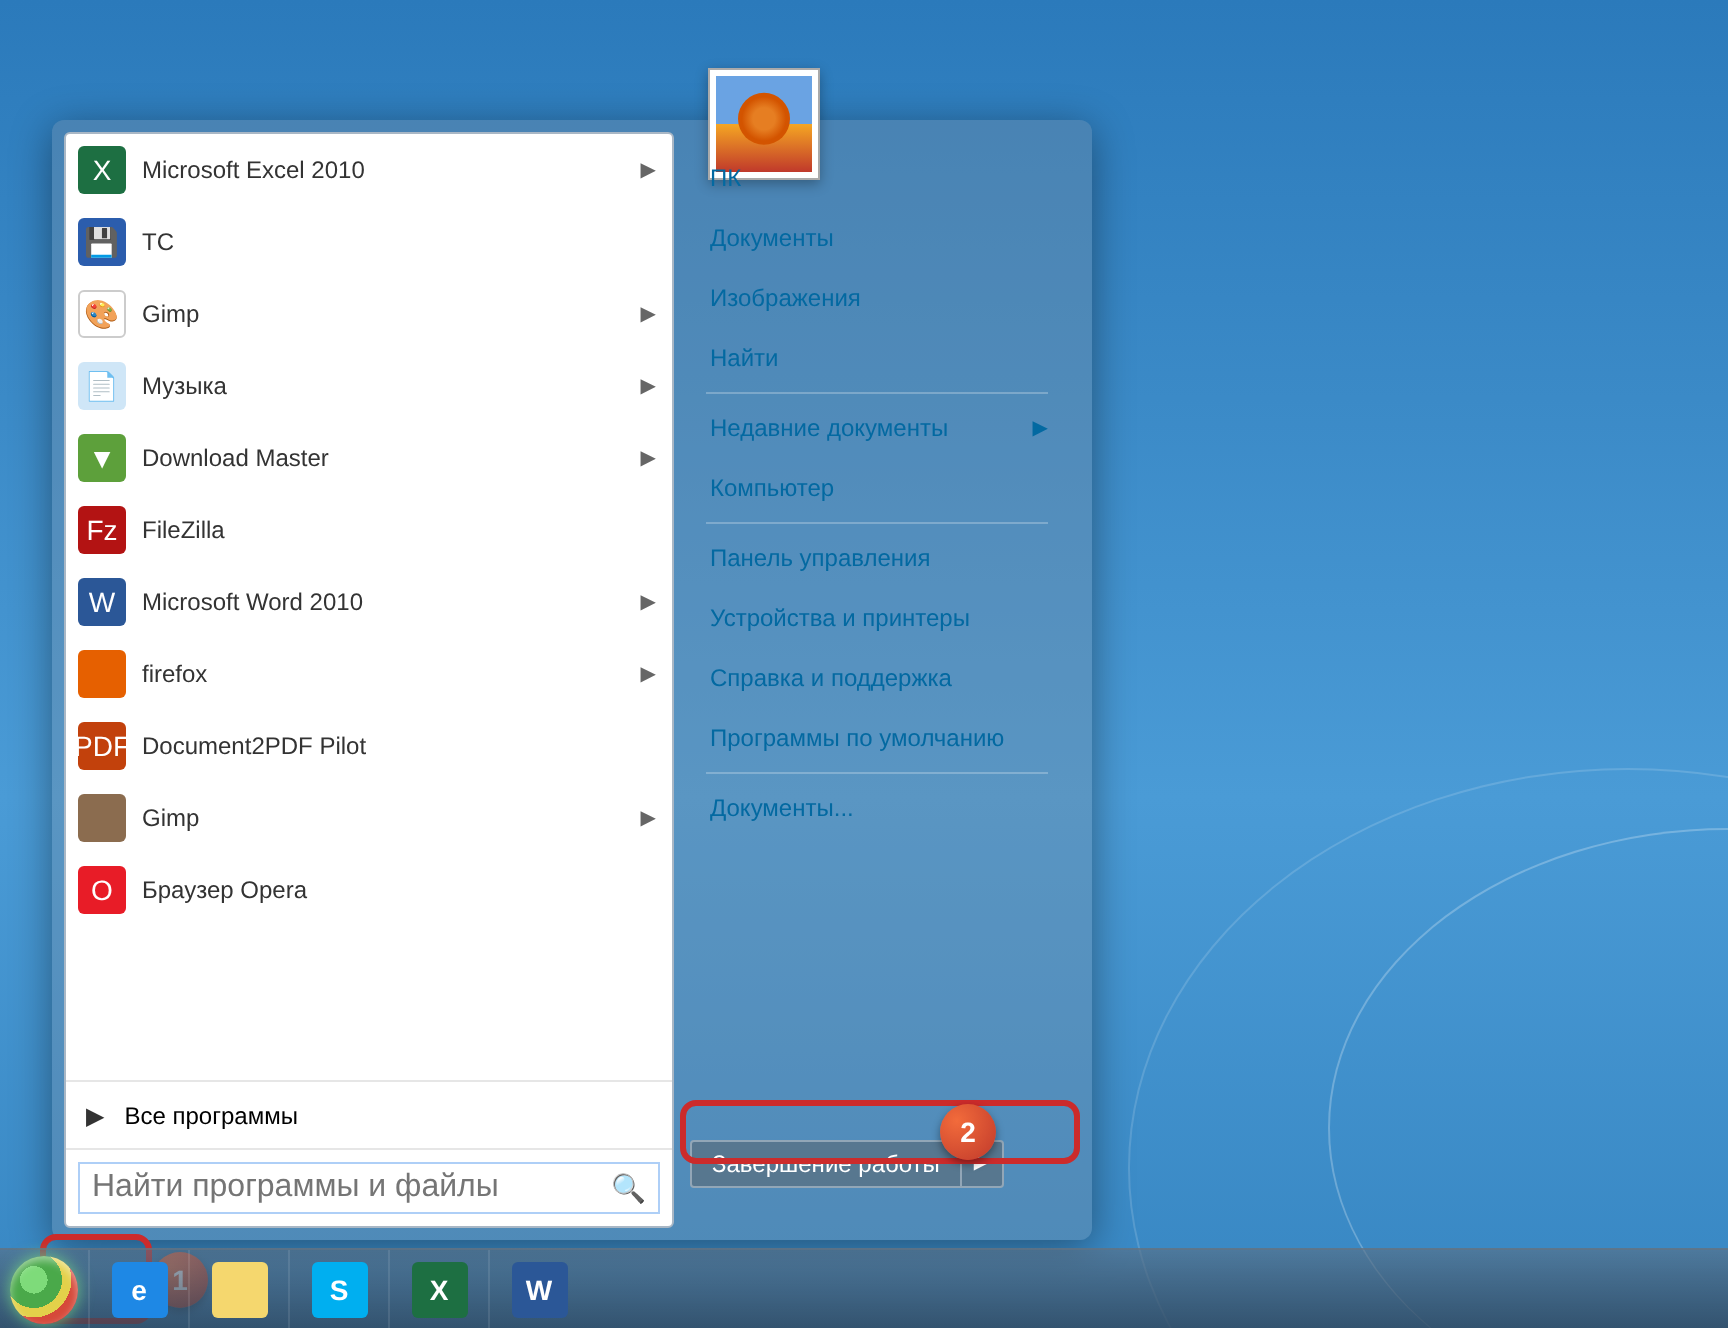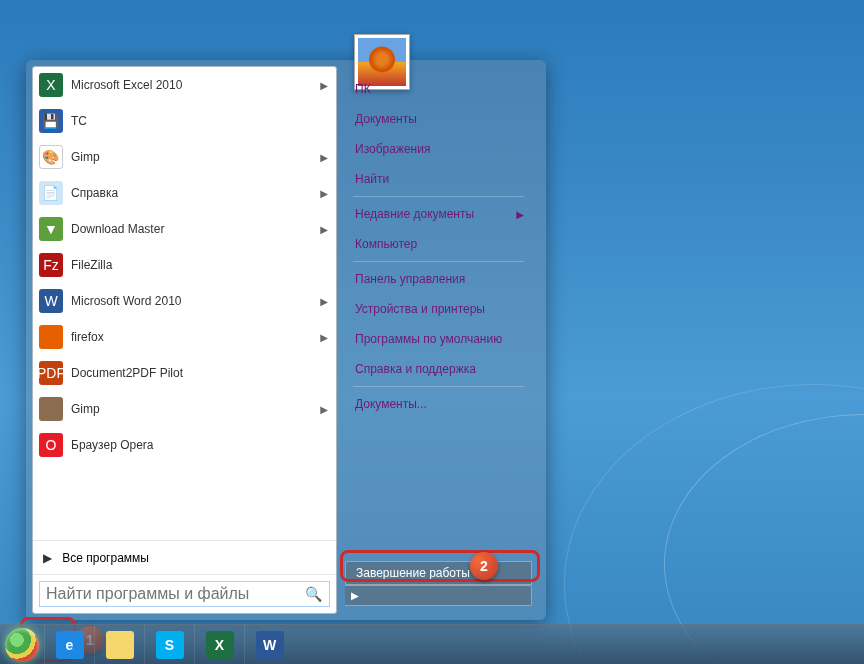--- a/index.html
+++ b/index.html
@@ -16,24 +16,24 @@
 .sm-item .arrow { position: absolute; right: 8px; color: #666; font-size: 10px; }
 .sm-allprogs { height: 34px; display: flex; align-items: center; padding: 0 10px; border-top: 1px solid #e6e6e6; font-size: 12px; cursor: pointer; }
 .sm-allprogs .tri { margin-right: 10px; color: #333; }
 .sm-search { padding: 6px; border-top: 1px solid #e6e6e6; }
 .sm-search-box { width: 100%; height: 26px; border: 1px solid #aecff7; display: flex; align-items: center; padding: 0 6px; background: #fff; position: relative; }
 .sm-search-box input { border: none; outline: none; flex: 1; color: #4c1d95; font-size: 16px; background: transparent; }
 .sm-search-box .mag { color: #4578b5; font-size: 14px; }
 
 .sm-right { flex: 1; display: flex; flex-direction: column; padding: 0 4px; color: #fff; }
 .sm-right-items { flex: 1; padding: 8px 4px 2px; }
-.sm-ritem { padding: 8px 10px; font-size: 12px; cursor: pointer; border-radius: 2px; position: relative; color: #701a75; }
+.sm-ritem { padding: 8px 10px; font-size: 12px; cursor: pointer; border-radius: 2px; position: relative; color: #0369a1; }
 .sm-rsep { height: 1px; background: rgba(255,255,255,0.25); margin: 2px 8px; }
 .sm-ritem .arrow { position: absolute; right: 8px; top: 50%; transform: translateY(-50%); font-size: 10px; }
-.sm-shutdown { margin: 4px 4px 8px; display: flex; flex-direction: column; }
+.sm-shutdown { margin: 4px 4px 20px; display: flex; }
 .sm-shutdown-btn { background: rgba(90,110,125,0.7); border: 1px solid rgba(255,255,255,0.35); color: #fff; font-size: 12px; padding: 4px 10px; border-radius: 2px 0 0 2px; cursor: pointer; }
 .sm-shutdown-arrow { background: rgba(90,110,125,0.7); border: 1px solid rgba(255,255,255,0.35); border-left: none; color: #fff; padding: 4px 6px; border-radius: 0 2px 2px 0; cursor: pointer; font-size: 10px; }
 
 .user-pic { position: absolute; top: -26px; left: 328px; width: 56px; height: 56px; background: #fff; border: 1px solid #aaa; padding: 3px; box-shadow: 0 2px 6px rgba(0,0,0,0.3); }
 .user-pic-inner { width: 100%; height: 100%; background: linear-gradient(180deg, #6aa3e3 0%, #6aa3e3 50%, #f5a623 50%, #c0392b 100%); position: relative; }
 .user-pic-inner::after { content: ""; position: absolute; top: 50%; left: 50%; width: 26px; height: 26px; background: radial-gradient(circle, #e67e22 30%, #d35400 60%); border-radius: 50%; transform: translate(-50%, -60%); }
 
 
 .callout { position: absolute; border: 3px solid #cc2b2b; border-radius: 8px; pointer-events: none; }
 .c1 { left: 20px; bottom: 2px; width: 56px; height: 45px; }
@@ -92,21 +92,21 @@
           <span class="icon i-tc">💾</span>
           <span>TC</span>
         </div>
         <div class="sm-item">
           <span class="icon i-paint">🎨</span>
           <span>Gimp</span>
           <span class="arrow">▶</span>
         </div>
         <div class="sm-item">
           <span class="icon i-notepad">📄</span>
-          <span>Справка</span>
+          <span>Музыка</span>
           <span class="arrow">▶</span>
         </div>
         <div class="sm-item">
           <span class="icon i-dm">▼</span>
           <span>Download Master</span>
           <span class="arrow">▶</span>
         </div>
         <div class="sm-item">
           <span class="icon i-fz">Fz</span>
           <span>FileZilla</span>
@@ -152,22 +152,22 @@
         <div class="sm-ritem"><span>ПК</span></div>
         <div class="sm-ritem"><span>Документы</span></div>
         <div class="sm-ritem"><span>Изображения</span></div>
         <div class="sm-ritem"><span>Найти</span></div>
         <div class="sm-rsep"></div>
         <div class="sm-ritem"><span>Недавние документы</span><span class="arrow">▶</span></div>
         <div class="sm-ritem"><span>Компьютер</span></div>
         <div class="sm-rsep"></div>
         <div class="sm-ritem"><span>Панель управления</span></div>
         <div class="sm-ritem"><span>Устройства и принтеры</span></div>
+        <div class="sm-ritem"><span>Справка и поддержка</span></div>
         <div class="sm-ritem"><span>Программы по умолчанию</span></div>
-        <div class="sm-ritem"><span>Справка и поддержка</span></div>
         <div class="sm-rsep"></div>
         <div class="sm-ritem"><span>Документы...</span></div>
       </div>
     <div class="sm-shutdown">
       <div class="sm-shutdown-btn">Завершение работы</div>
       <div class="sm-shutdown-arrow">▶</div>
     </div>
   </div>
 </div>
 

